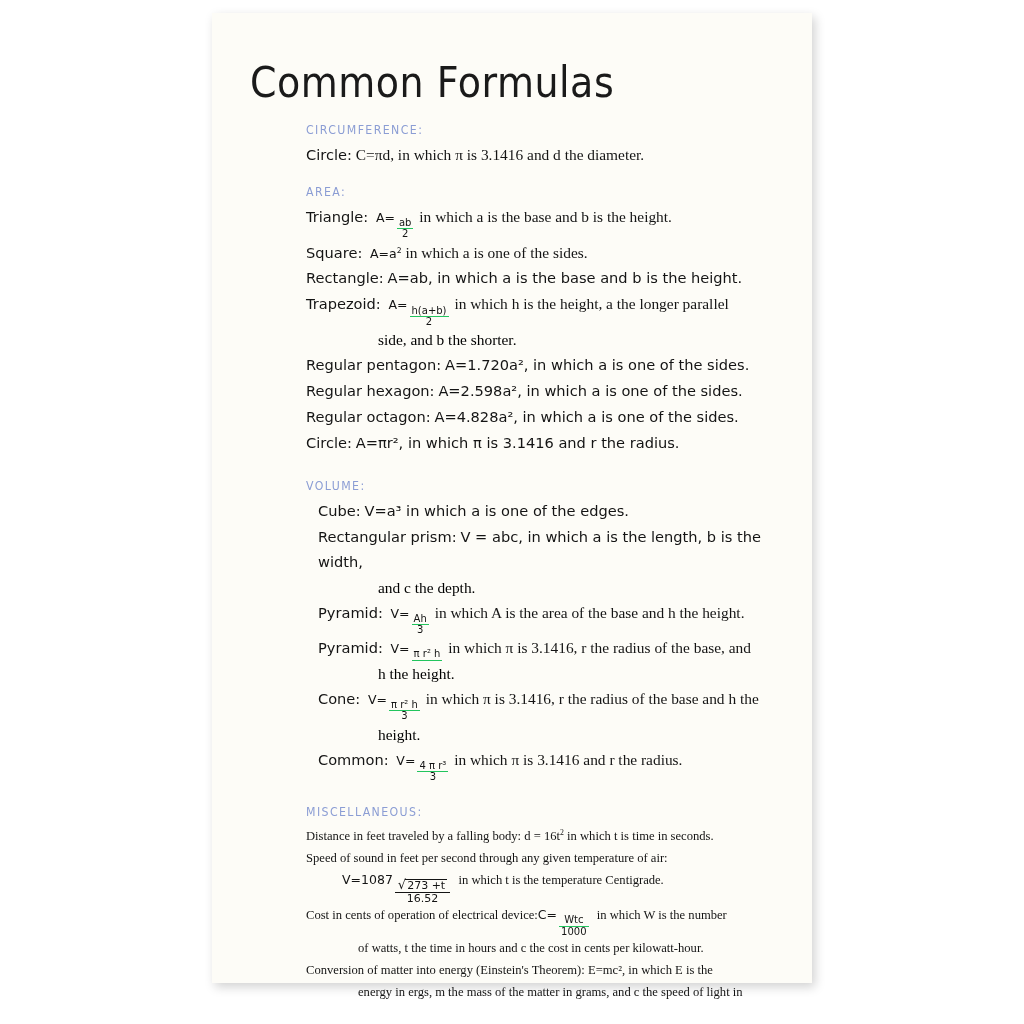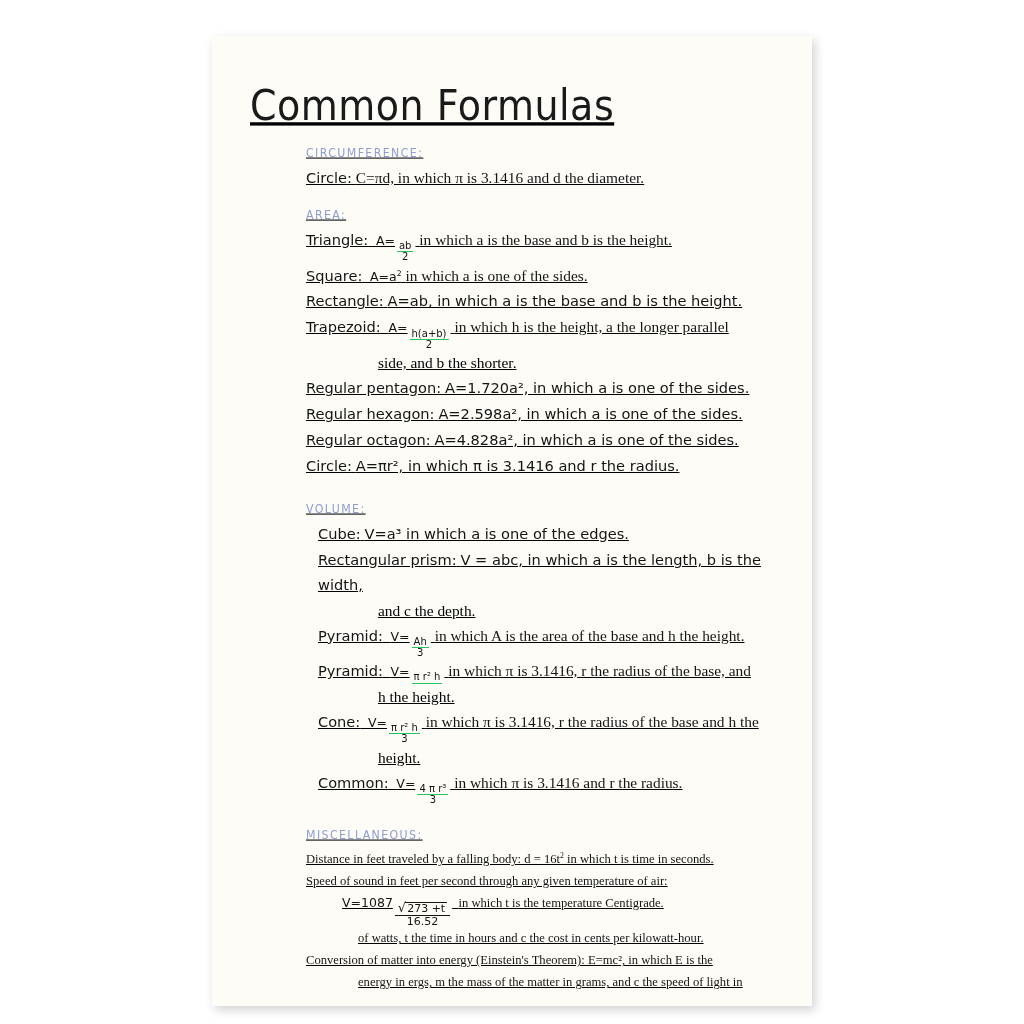--- a/index.html
+++ b/index.html
@@ -13,28 +13,27 @@
   #page {
     position: relative;
     width: 1024px;
     height: 1024px;
     background: #ffffff;
     overflow: hidden;
   }
   .sheet {
     position: absolute;
     left: 212px;
-    top: 36px;
+    top: 13px;
     width: 600px;
     height: 970px;
     background: #fdfcf7;
     box-shadow: 3px 4px 10px rgba(0,0,0,0.18);
     box-sizing: border-box;
     padding: 0;
-    text-decoration: underline;
   }
   .title {
     font-family: "DejaVu Sans", sans-serif;
     font-size: 38px;
     font-weight: 400;
     letter-spacing: 0.5px;
     color: #1a1a1a;
     text-align: left;
     margin: 0;
     padding: 40px 0 0 38px;
@@ -262,20 +261,27 @@
       </div>
 
       <div class="misc-line ind-c">
         <span class="eqsans"><span>V=1087</span><span class="fracbig">
               <span class="num"><span class="radical">√</span><span class="sqrt">273 +t</span></span>
               <span class="den">16.52</span>
             </span></span>
         &nbsp;<span>in which t is the temperature Centigrade.</span>
       </div>
 
+      <div class="misc-line">
+        <span>Cost in cents of operation of electrical device:</span><span class="eqsans"><span>C=</span><span class="frac">
+              <span class="num">Wtc</span>
+              <span class="den">1000</span>
+            </span></span>
+        &nbsp;<span>in which W is the number</span>
+      </div>
       <div class="misc-line ind">of watts, t the time in hours and c the cost in cents per kilowatt-hour.</div>
 
       <div class="misc-line">
         <span>Conversion of matter into energy (Einstein's Theorem): E=mc², in which E is the</span>
       </div>
       <div class="misc-line ind">energy in ergs, m the mass of the matter in grams, and c the speed of light in</div>
 
     </div>
   </div>
 </div>

